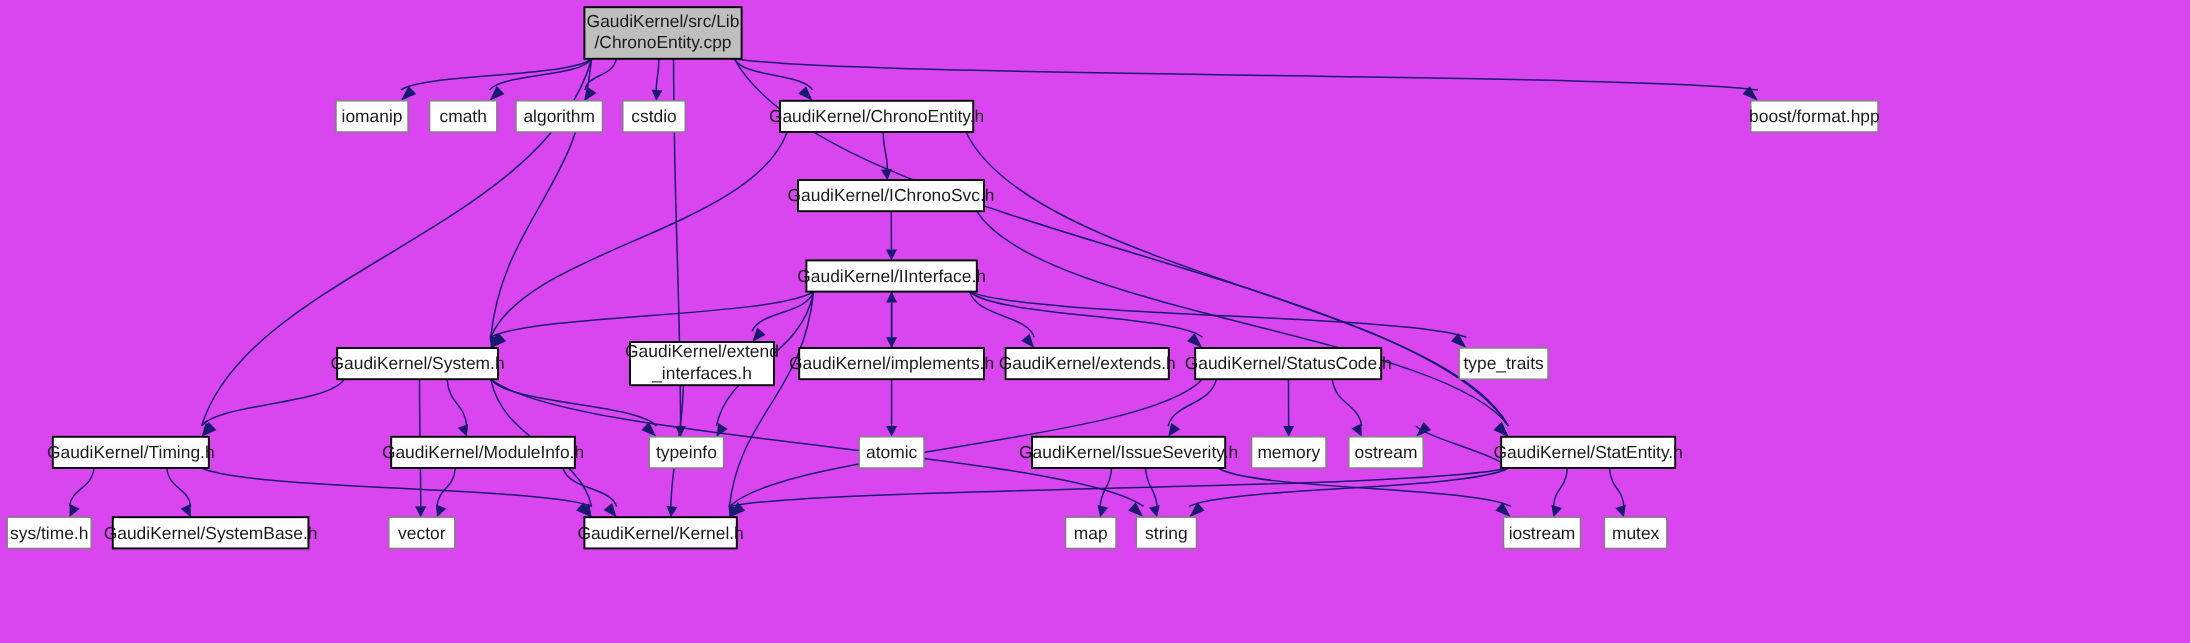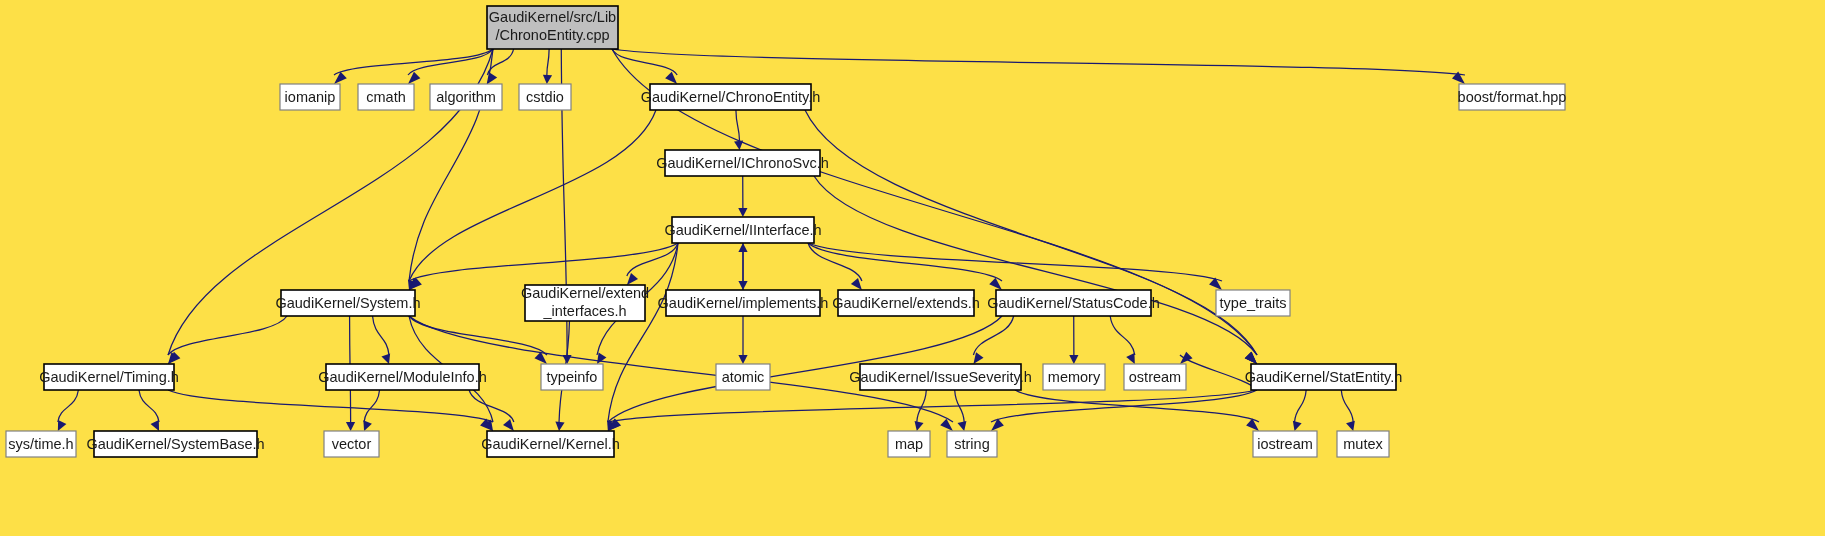--- a/index.html
+++ b/index.html
@@ -8,21 +8,21 @@
     background: #ffffff;
   }
   body {
     font-family: "Liberation Sans", sans-serif;
   }
   #graph-wrap {
     position: relative;
     width: 1825px;
     height: 536px;
     overflow: hidden;
-    background: #fde047;
+    background: #d946ef;
   }
   svg#dep-graph {
     display: block;
     width: 1825px;
     height: 536px;
   }
   .node-box {
     fill: #ffffff;
     stroke: #808080;
     stroke-width: 1.2px;

